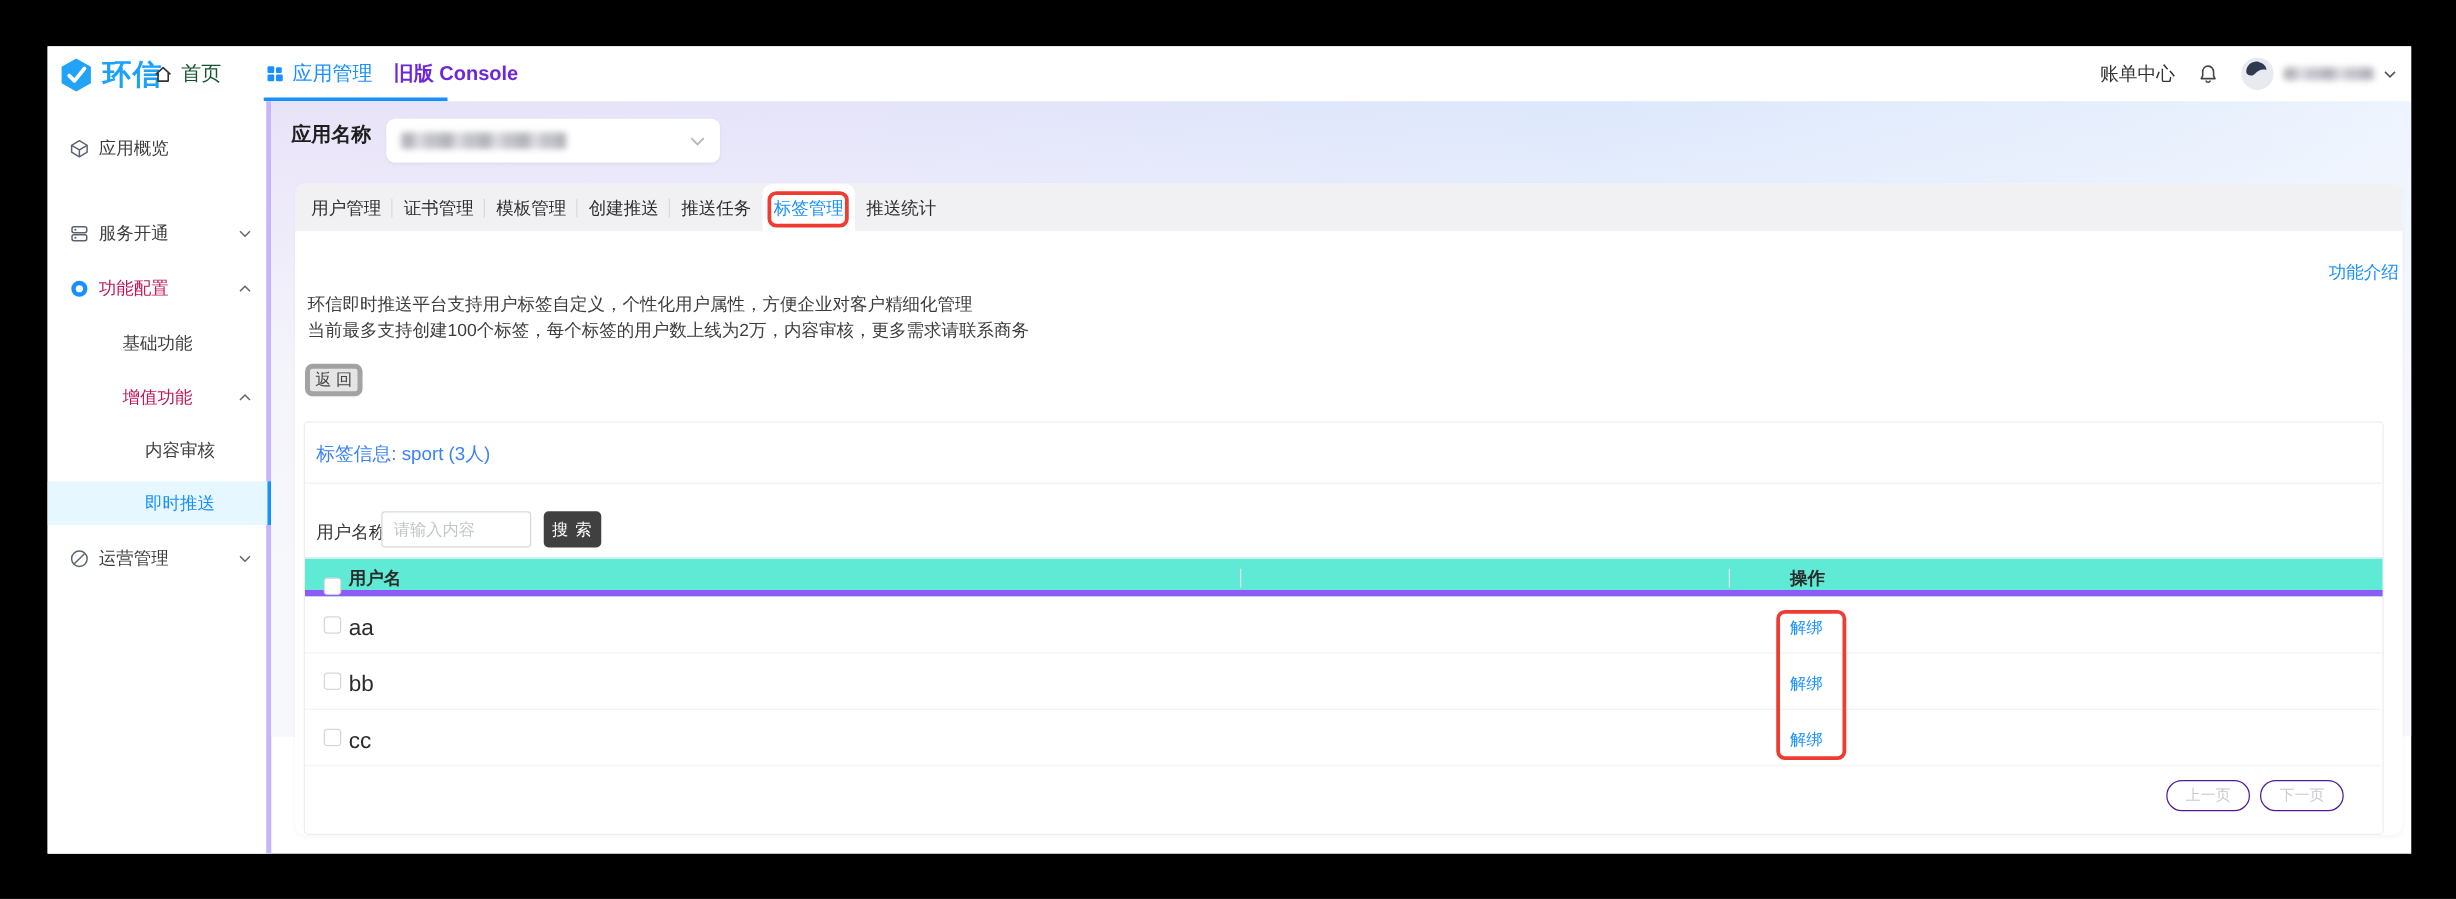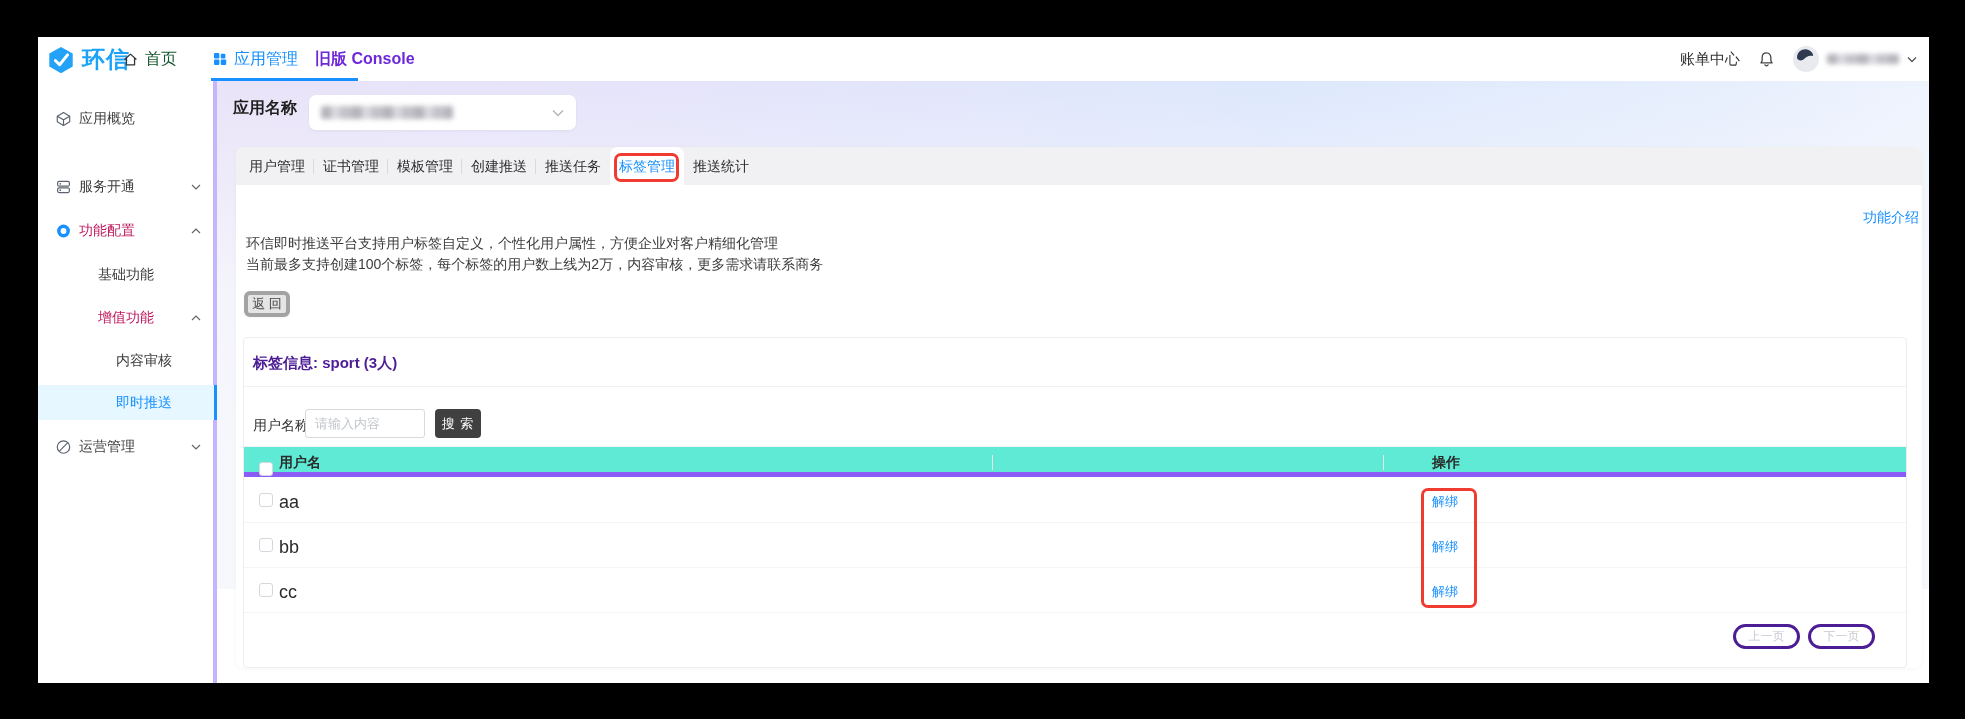--- a/index.html
+++ b/index.html
@@ -55,42 +55,42 @@
   .tab-red-box { position:absolute; left:4px; top:6px; right:5px; bottom:3px; border:3px solid #f03b30; border-radius:7px; pointer-events:none; }
 
   .feature-link { position:absolute; right:3px; top:62px; font-size:14px; color:#1890ff; cursor:pointer; }
   .intro { position:absolute; left:10px; top:86px; font-size:14px; color:#3c3c3c; line-height:21px; }
   .back-btn { position:absolute; left:8px; top:144px; width:46px; height:26px; background:#e5e5e5; border:4px solid #a3a3a3;
     border-radius:6px; font-size:13px; color:#454545; display:flex; align-items:center; justify-content:center; cursor:pointer;
     box-shadow:0 1px 2px rgba(0,0,0,.03); }
 
   
   .card { position:absolute; left:7px; top:190px; width:1664px; height:331px; background:#fff; border:1px solid #edeef2; border-radius:4px; }
-  .card-title { position:absolute; left:9px; top:16px; font-size:15px; font-weight:bold; color:#4c1d95; }
+  .card-title { position:absolute; left:9px; top:16px; font-size:15px; font-weight:normal; color:#3b82f6; }
   .card-divider { position:absolute; left:0; top:48px; width:100%; height:1px; background:#f0f0f3; }
   .search-label { position:absolute; left:9px; top:79px; font-size:14px; color:#333; }
   .search-input { position:absolute; left:61px; top:71px; width:120px; height:29px; border:1px solid #d9d9d9; border-radius:3px;
     font-size:13px; color:#333; padding:0 9px; outline:none; font-family:inherit; }
   .search-input::placeholder { color:#c2c6cc; }
   .search-btn { position:absolute; left:191px; top:71px; width:46px; height:29px; background:#404040; color:#fff; font-size:13px;
     border:none; border-radius:4px; cursor:pointer; font-family:inherit; letter-spacing:1px; }
 
   .thead { position:absolute; left:0; top:108px; width:100%; height:31px; background:#5eead4; border-top:1px solid #f2f2f5; border-bottom:5px solid #8b5cf6; }
   .th-user { position:absolute; left:35px; top:7px; font-size:14px; font-weight:bold; color:#2b2b2b; }
   .th-action { position:absolute; left:1188px; top:7px; font-size:14px; font-weight:bold; color:#2b2b2b; }
   .col-div { position:absolute; top:8px; width:1px; height:15px; background:#e4e4e9; }
   .trow { position:absolute; left:0; width:100%; height:45px; border-bottom:1px solid #f3f4f6; }
   .trow .name { position:absolute; left:35px; top:14px; font-size:18px; color:#2b2b2b; }
   .trow .action { position:absolute; left:1188px; top:15px; font-size:13px; color:#1890ff; cursor:pointer; }
   .checkbox { position:absolute; left:15px; top:50%; transform:translateY(-50%); width:14px; height:14px; border:1px solid #d5d7dc; border-radius:3px; background:#fff; cursor:pointer; }
   .thead .checkbox { top:15px; transform:none; }
   .red-box-actions { position:absolute; left:1177px; top:150px; width:56px; height:120px; border:3px solid #f03b30; border-radius:7px; pointer-events:none; }
 
   .pager { position:absolute; right:31px; top:286px; display:flex; gap:8px; }
-  .page-btn { width:67px; height:25px; background:#fff; border:3px solid #4c1d95; border-radius:13px; font-size:12px; color:#c7cad1;
+  .page-btn { width:67px; height:25px; background:#fff; border:1px solid #4c1d95; border-radius:13px; font-size:12px; color:#c7cad1;
     display:flex; align-items:center; justify-content:center; cursor:pointer; }
 </style>
 </head>
 <body>
 
 <div class="app">
 
   <div class="navbar">
     <div class="logo">
       <span class="icon">

